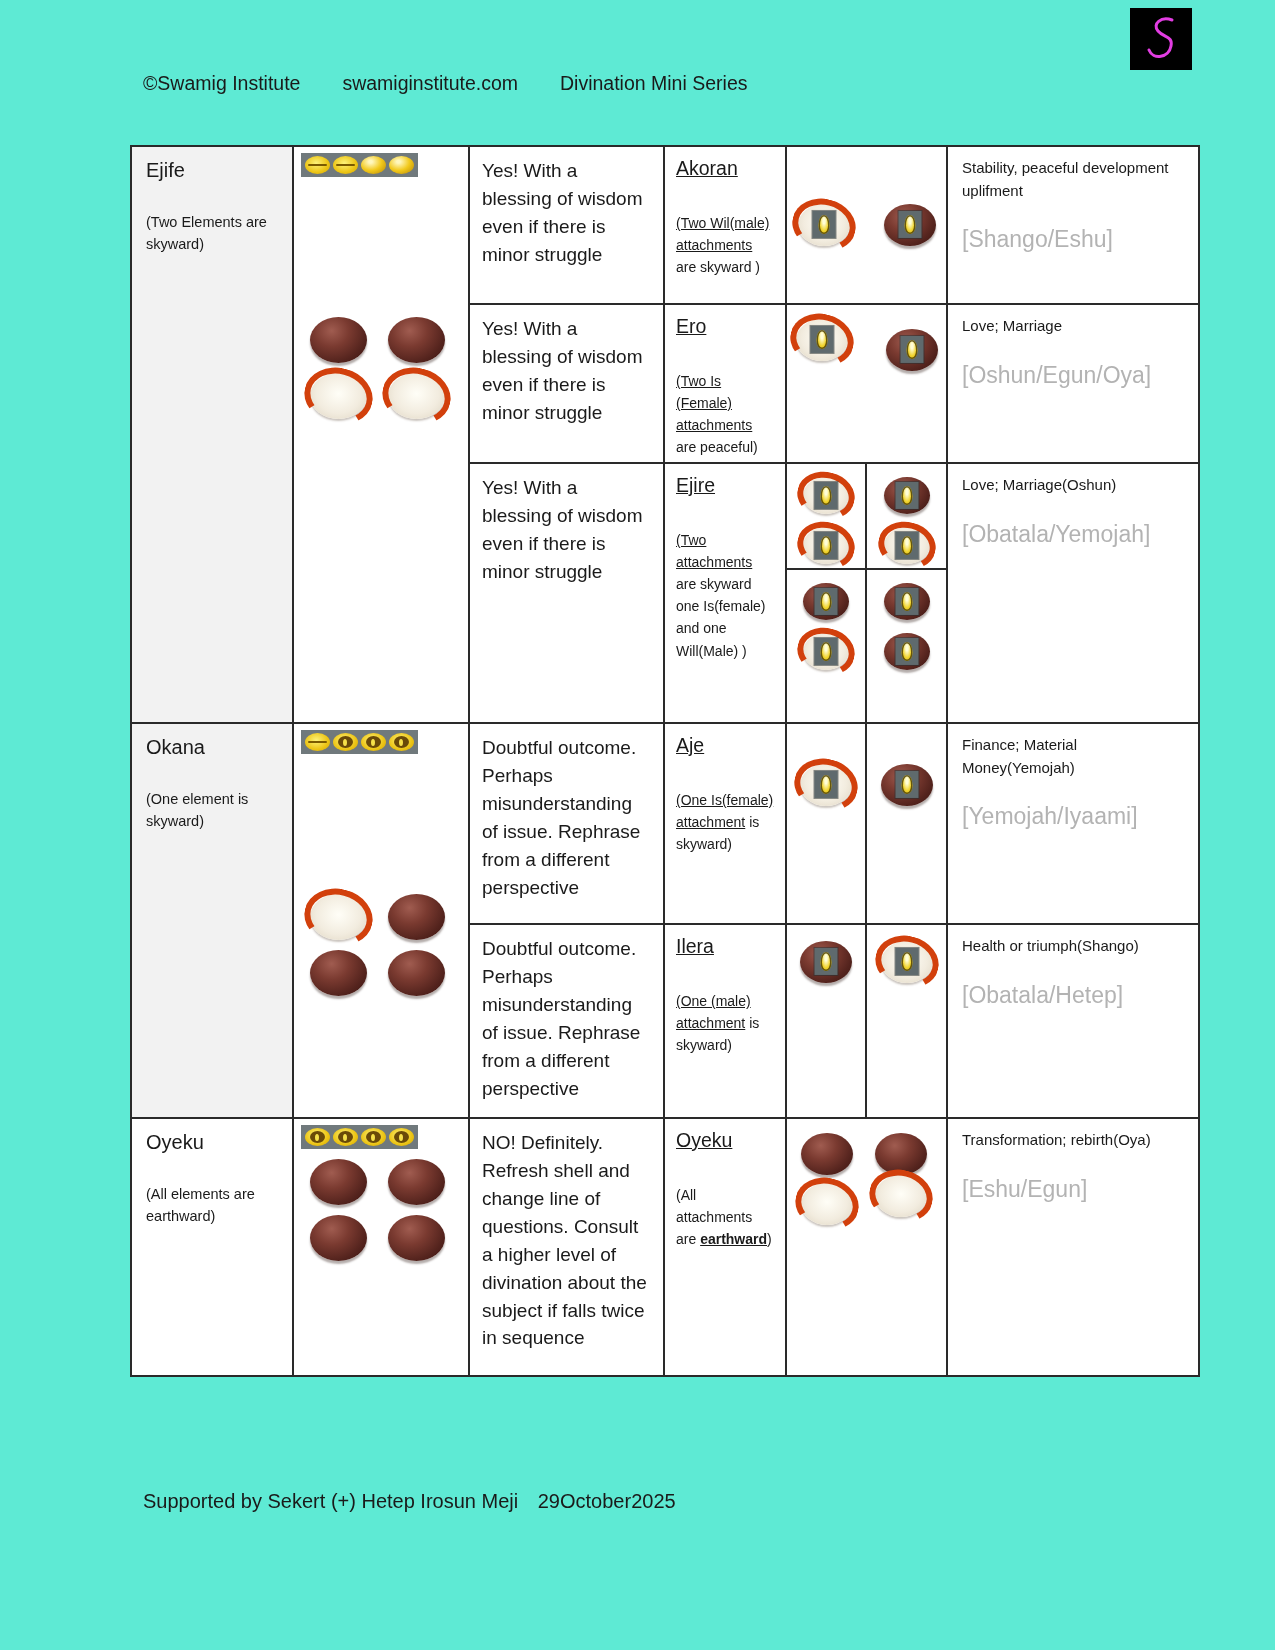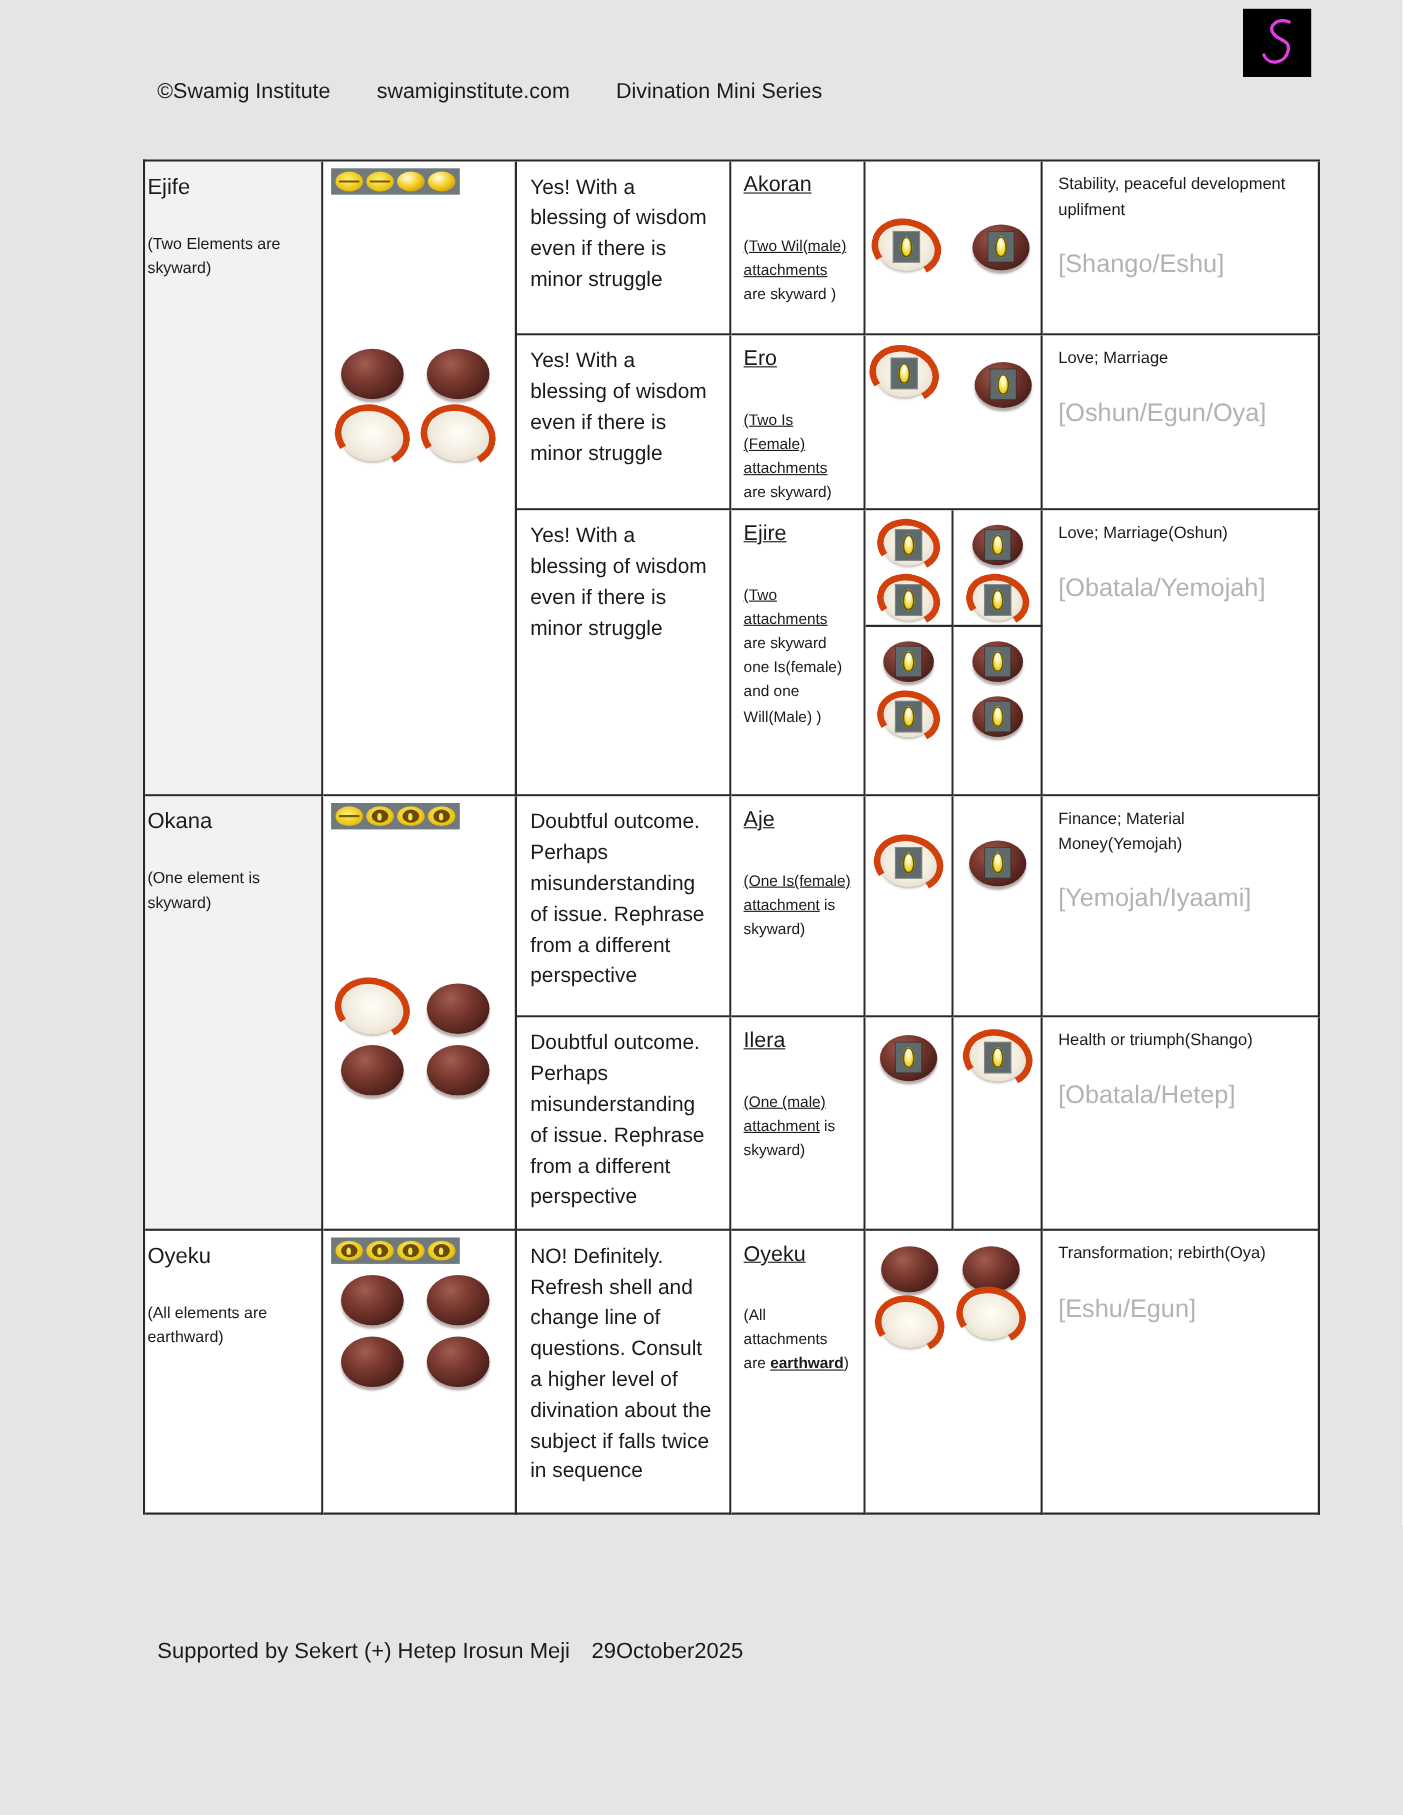--- a/index.html
+++ b/index.html
@@ -1,18 +1,18 @@
 <!DOCTYPE html>
 <html><head>
 <meta charset="utf-8">
 <style>
   * { margin:0; padding:0; box-sizing:border-box; }
   html,body { background:#ffffff; }
   .page {
-    position:relative; width:1275px; height:1650px; background:#e5e5e5;
+    position:relative; width:1275px; height:1650px; background:#5eead4;
     font-family:"Liberation Sans", sans-serif; color:#1a1a1a; margin:0 auto; overflow:hidden;
   }
 
   
   .header { position:absolute; top:72px; left:143px; display:flex; gap:42px; font-size:19.5px; }
   .logo { position:absolute; top:8px; left:1130px; width:62px; height:62px; background:#000; display:flex; align-items:center; justify-content:center; }
 
   
   .footer { position:absolute; top:1490px; left:143px; font-size:20px; }
   .footer .date { margin-left:14px; }
@@ -20,21 +20,21 @@
   
   .table {
     position:absolute; left:130px; top:145px;
     display:grid;
     grid-template-columns:162px 176px 195px 122px 80px 81px 252px;
     grid-template-rows:158px 159px 106px 154px 201px 194px 258px;
     border-top:2px solid #2a2a2a; border-left:2px solid #2a2a2a;
   }
   .cell { border-right:2px solid #2a2a2a; border-bottom:2px solid #2a2a2a; background:#fff; overflow:hidden; position:relative; }
 
-  .label-cell { background:#f2f2f2; padding:12px 2px; }
+  .label-cell { background:#f2f2f2; padding:12px 14px; }
   .label-cell.white-bg { background:#ffffff; }
   .row-label { font-size:20px; }
   .row-sublabel { font-size:14.5px; line-height:1.5; margin-top:30px; }
 
   .out-cell { padding:10px 12px; font-size:19px; line-height:1.47; }
 
   .name-cell { padding:10px 11px; }
   .sign-name { font-size:19.5px;text-decoration:underline; }
   .sign-note { font-size:14px; line-height:1.58; margin-top:32px; }
   .u  { text-decoration:underline; }
@@ -144,21 +144,21 @@
     <div class="cell mean-cell" style="grid-area:1/7/2/8">
       <div class="meaning">Stability, peaceful development uplifment</div>
       <div class="orishas">[Shango/Eshu]</div>
     </div>
 
     <div class="cell out-cell" style="grid-area:2/3/3/4">Yes! With a blessing of wisdom even if there is minor struggle</div>
     <div class="cell name-cell" style="grid-area:2/4/3/5">
       <div class="sign-name">Ero</div>
       <div class="sign-note">
         <span class="u">(Two Is (Female) attachments</span>
-        <span>are skyward)</span>
+        <span>are peaceful)</span>
       </div>
     </div>
     <div class="cell shell-cell pair-top" style="grid-area:2/5/3/7">
       <span class="sh white">
           <span class="seedbox">
             <span class="seed"></span>
           </span>
         </span>
       <span class="sh dark" style="margin-top:10px">
           <span class="seedbox">

